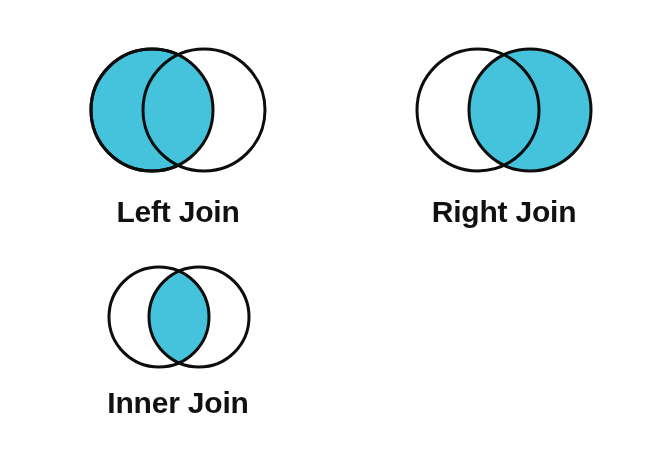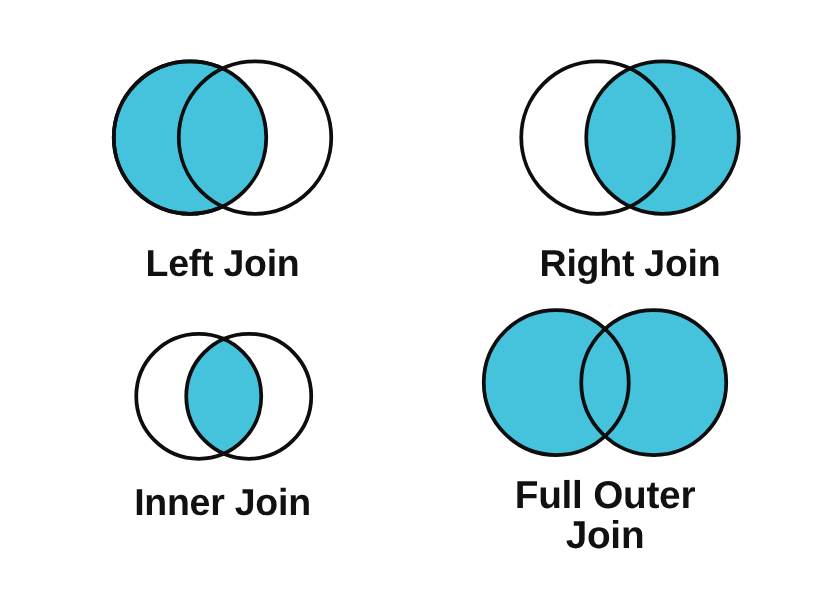--- a/index.html
+++ b/index.html
@@ -105,24 +105,14 @@
       <circle cx="141" cy="55" r="50" fill="#ffffff" stroke="none"></circle>
       <g clip-path="url(#clip-ij-right)">
         <circle cx="101" cy="55" r="50" fill="#45c3dc"></circle>
       </g>
       <circle cx="101" cy="55" r="50" fill="none" stroke="#0d0d0d" stroke-width="3"></circle>
       <circle cx="141" cy="55" r="50" fill="none" stroke="#0d0d0d" stroke-width="3"></circle>
     </svg>
     <div class="venn-caption">Inner Join</div>
   </div>
 
-  <div class="venn-cell" id="cell-full-outer">
-    <svg class="venn-figure" width="240" height="122" viewBox="0 0 240 122">
-      <circle cx="81" cy="60" r="58" fill="#45c3dc" stroke="none"></circle>
-      <circle cx="159" cy="60" r="58" fill="#45c3dc" stroke="none"></circle>
-      <circle cx="81" cy="60" r="58" fill="none" stroke="#0d0d0d" stroke-width="3"></circle>
-      <circle cx="159" cy="60" r="58" fill="none" stroke="#0d0d0d" stroke-width="3"></circle>
-    </svg>
-    <div class="venn-caption">Full Outer
-Join</div>
-  </div>
 
 </div>
 
 </body></html>

